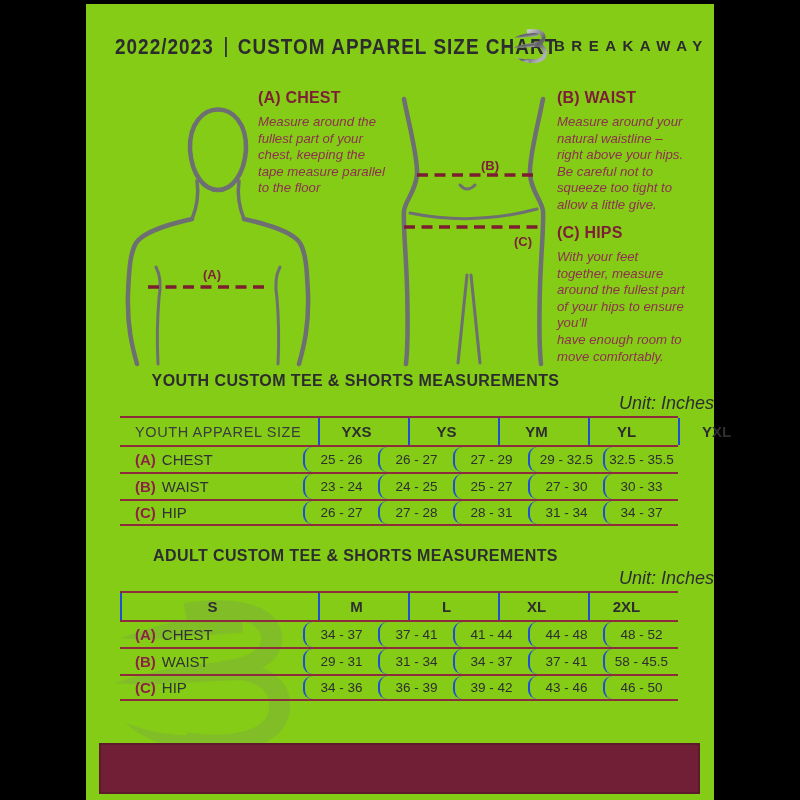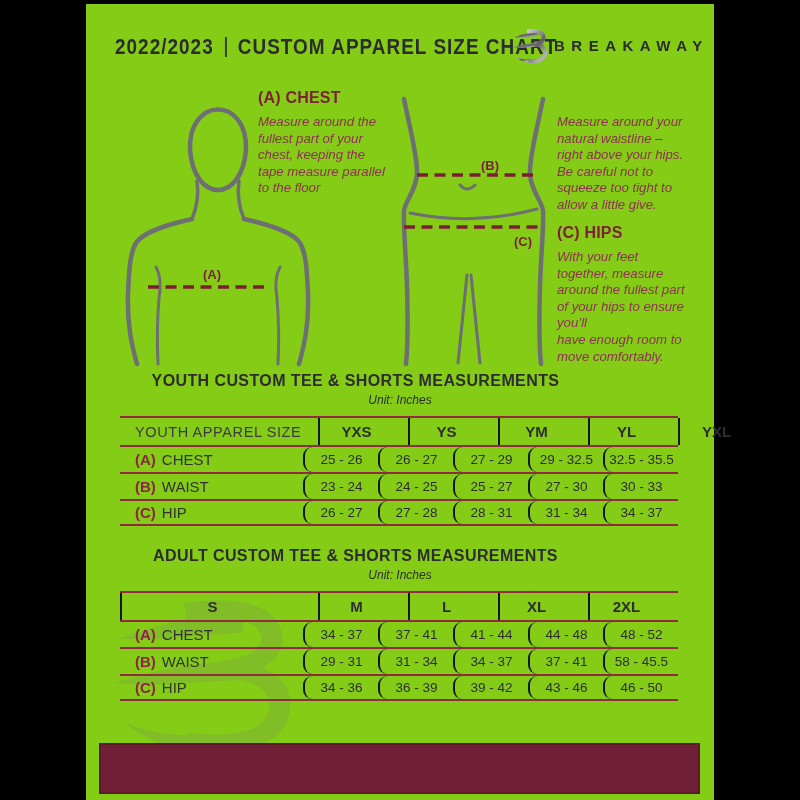--- a/index.html
+++ b/index.html
@@ -18,30 +18,30 @@
   
   .ins-title{font-size:16px;font-weight:800;color:#7c1f37;letter-spacing:.2px;}
   .ins-body{font-size:13.2px;font-style:italic;font-weight:500;color:#8e3050;
             line-height:16.6px;white-space:pre-line;}
   .col-a{left:172px;width:150px;}
   .col-bc{left:471px;width:152px;}
 
   
   .sec-title{left:0;width:539px;text-align:center;font-size:16px;font-weight:bold;
              color:#2d2d2f;letter-spacing:.4px;}
-  .sec-unit{left:0;width:628px;text-align:center;font-size:12px;font-style:italic;
+  .sec-unit{left:0;width:628px;text-align:right;font-size:18px;font-style:italic;
             font-weight:500;color:#2d2d2f;}
 
   
   .size-table{left:34px;width:558px;}
   .t-row{display:grid;grid-template-columns:183px 75px 75px 75px 75px 75px;
          border-top:2px solid #8e2b3c;}
   .t-row.last{border-bottom:2px solid #8e2b3c;}
   .t-cell{display:flex;align-items:center;justify-content:center;overflow:hidden;}
-  .t-cell.c1,.t-cell.c2,.t-cell.c3,.t-cell.c4,.t-cell.c5{border-left:2px solid #0f172a;}
+  .t-cell.c1,.t-cell.c2,.t-cell.c3,.t-cell.c4,.t-cell.c5{border-left:2px solid #1d4ed8;}
   .t-cell.first{justify-content:flex-start;padding-left:15px;}
   .rh{height:29px;gap:15px;} .rd{height:27px;}
   .label-head{font-size:14.5px;color:#3c3c3e;letter-spacing:.6px;}
   .size-head{font-size:15px;font-weight:bold;color:#2e2e30;}
   .row-label{font-size:15px;color:#323234;}
   .pfx{font-weight:800;color:#8d2342;margin-right:6px;}
   .val{font-size:13.5px;color:#2e2e30;border-radius:9px;}
 
   
   .bottom-bar{left:13px;top:739px;width:601px;height:51px;background:#711f36;
@@ -107,20 +107,21 @@
     </g>
   </svg>
 
   <div class="abs col-a ins-title" style="top:85px">(A) CHEST</div>
   <div class="abs col-a ins-body" style="top:110px">Measure around the
 fullest part of your
 chest, keeping the
 tape measure parallel
 to the floor</div>
 
+  <div class="abs col-bc ins-title" style="top:85px">(B) WAIST</div>
   <div class="abs col-bc ins-title" style="top:220px">(C) HIPS</div>
 
   <div class="abs col-bc ins-body" style="top:110px">Measure around your
 natural waistline –
 right above your hips.
 Be careful not to
 squeeze too tight to
 allow a little give.</div>
   <div class="abs col-bc ins-body" style="top:245px">With your feet
 together, measure

